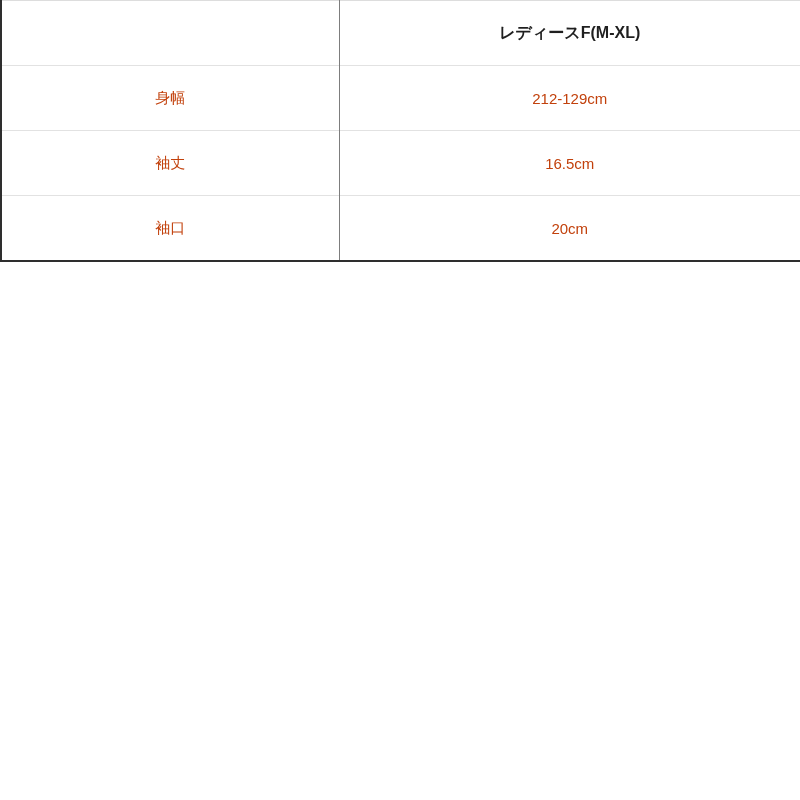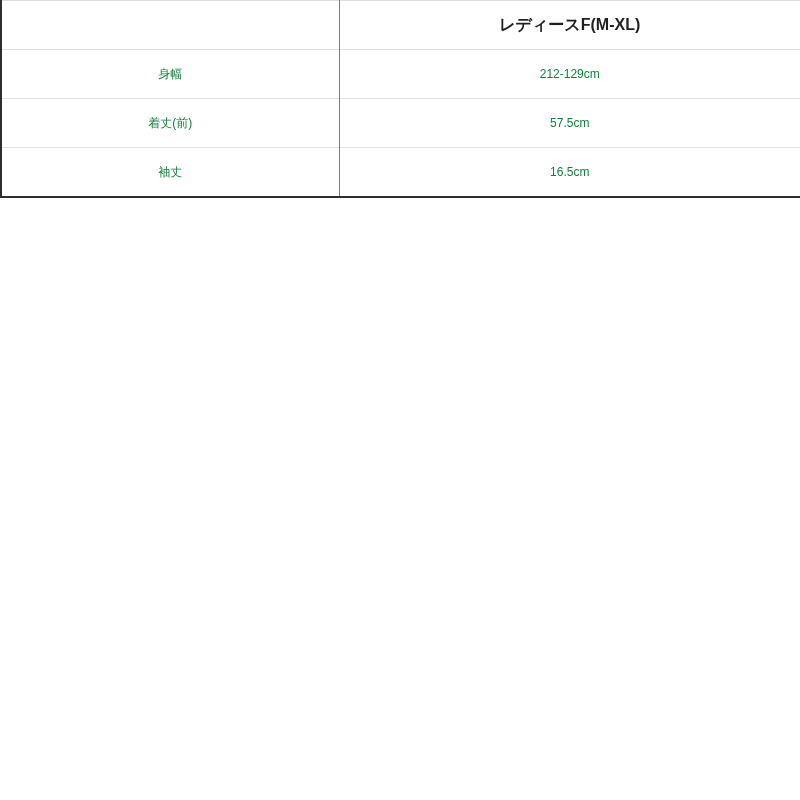--- a/index.html
+++ b/index.html
@@ -17,41 +17,41 @@
     border-collapse: collapse;
     table-layout: fixed;
     border-left: 2px solid #2e2e2e;
     border-right: 2px solid #2e2e2e;
     border-bottom: 2px solid #2e2e2e;
     border-top: 1px solid #dddddd;
   }
   .size-table th,
   .size-table td {
     height: 48px;
-    padding: 0;
+    padding: 8px;
     text-align: center;
     vertical-align: middle;
     overflow: hidden;
     white-space: nowrap;
   }
   .size-table .value-cell {
     border-left: 1px solid #7d7d7d;
   }
   .size-table tbody tr td {
     border-top: 1px solid #e2e2e2;
   }
   .size-table thead th.header-value {
     font-size: 16px;
     font-weight: bold;
     color: #1f1f1f;
   }
   .size-table td {
-    font-size: 12px;
+    font-size: 15px;
     font-weight: 400;
-    color: #15803d;
+    color: #c2410c;
   }
 </style>
 </head>
 <body>
 
 <table class="size-table">
   <colgroup>
     <col style="width:338px">
     <col style="width:462px">
   </colgroup>
@@ -60,21 +60,21 @@
       <th class="label-cell"></th>
       <th class="value-cell header-value">レディースF(M-XL)</th>
     </tr>
   </thead>
   <tbody>
       <tr>
     <td class="label-cell">身幅</td>
     <td class="value-cell">212-129cm</td>
   </tr>
       <tr>
-    <td class="label-cell">着丈(前)</td>
-    <td class="value-cell">57.5cm</td>
+    <td class="label-cell">袖丈</td>
+    <td class="value-cell">16.5cm</td>
   </tr>
       <tr>
-    <td class="label-cell">袖丈</td>
-    <td class="value-cell">16.5cm</td>
+    <td class="label-cell">袖口</td>
+    <td class="value-cell">20cm</td>
   </tr>
     </tbody>
 </table>
 
 </body></html>

